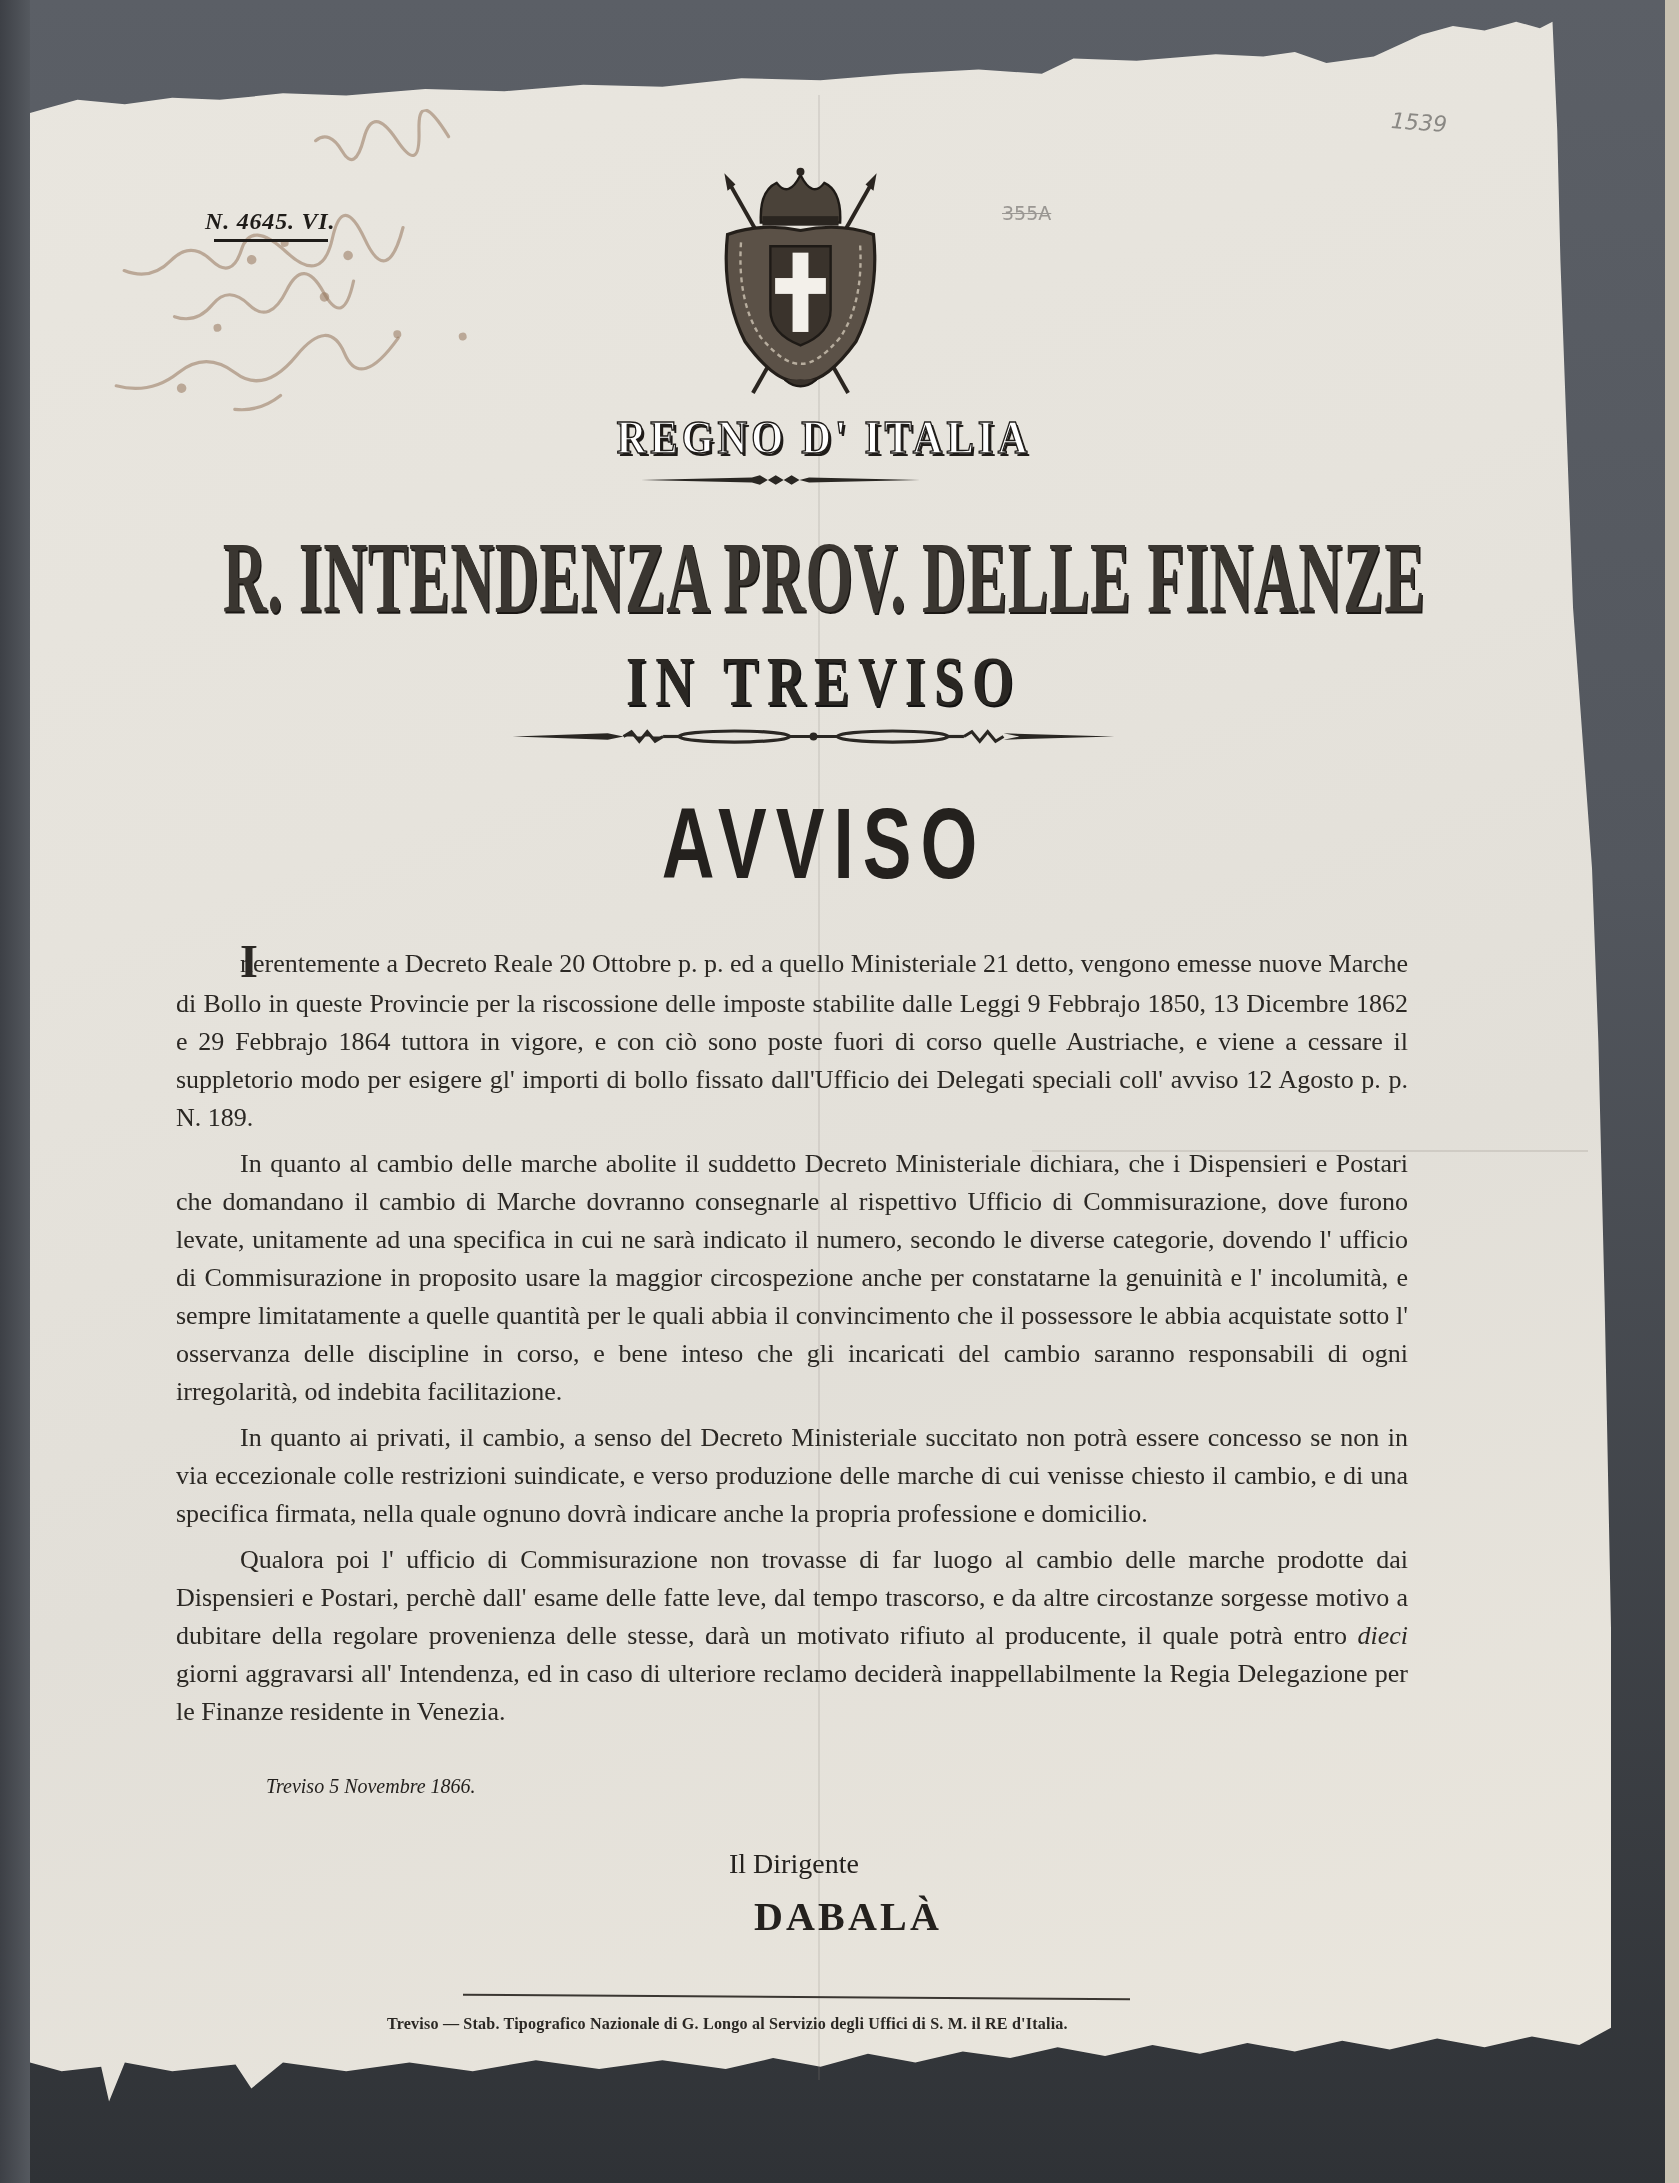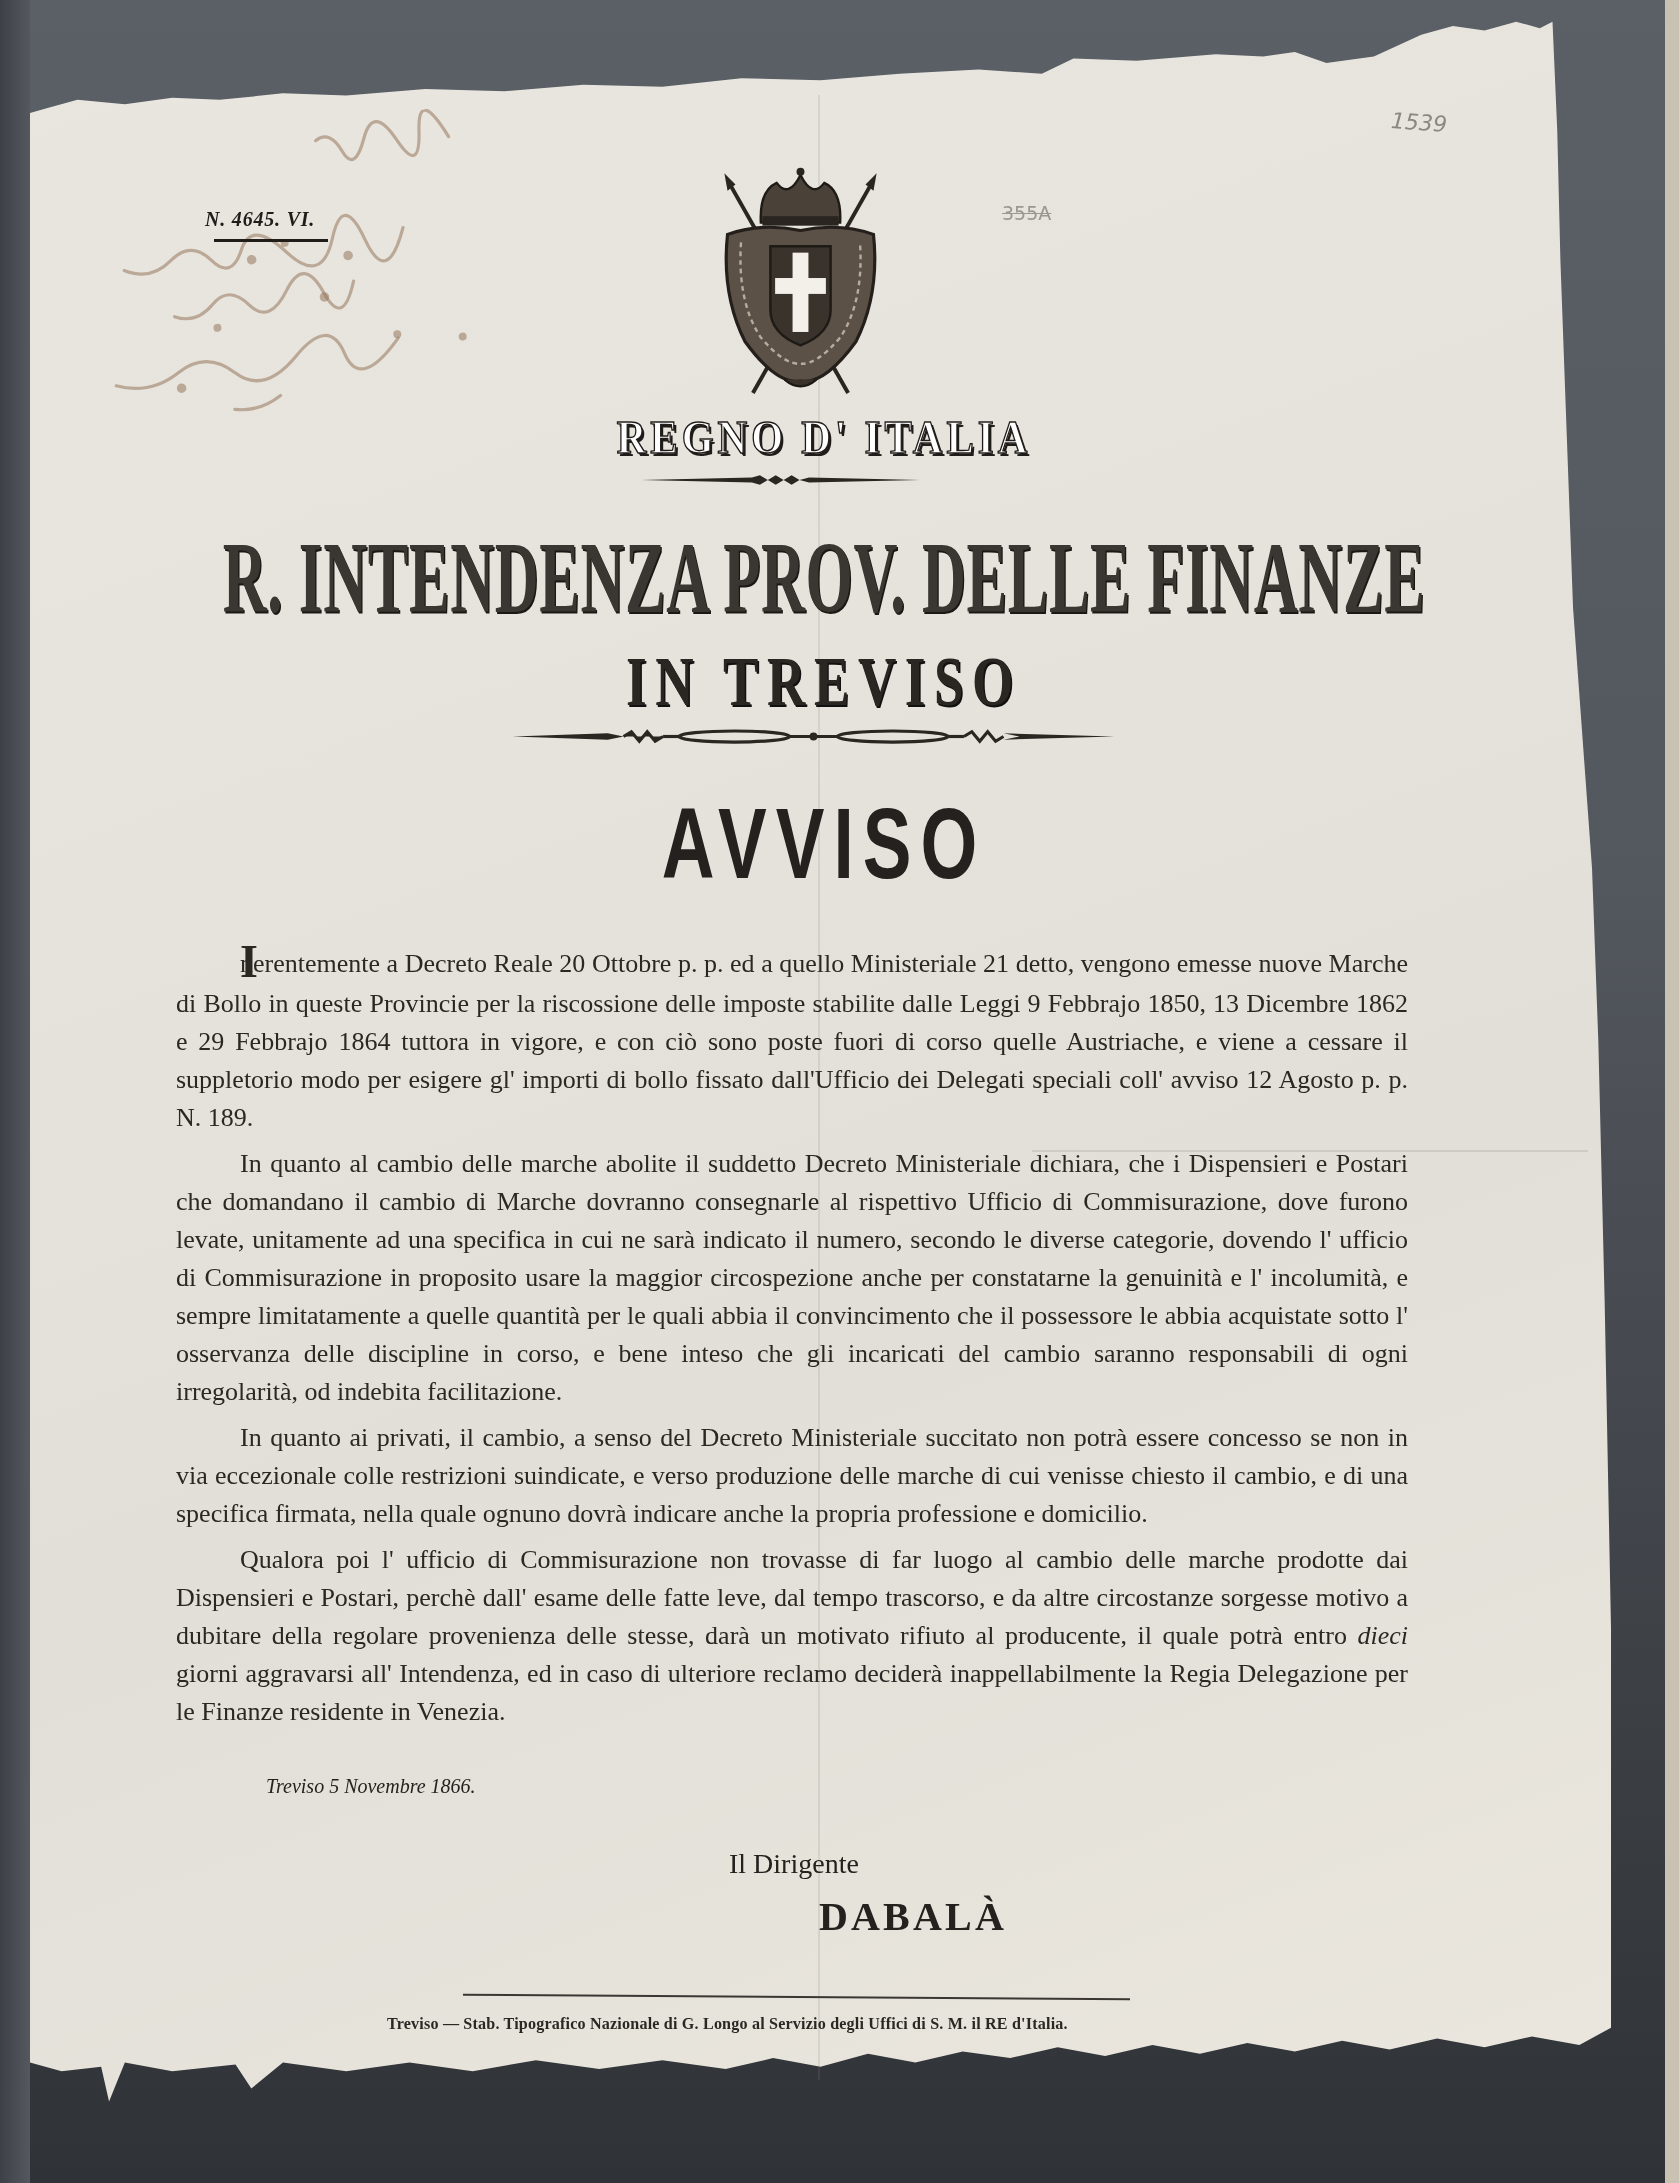--- a/index.html
+++ b/index.html
@@ -39,21 +39,21 @@
     background: rgba(140,135,125,0.18);
   }
   .fold-h {
     position: absolute; left: 1032px; top: 1150px; width: 556px; height: 1.6px;
     background: rgba(150,145,135,0.25);
   }
 
   .protocol {
     position: absolute; left: 205px; top: 208px;
     font-family: "Liberation Serif", serif; font-weight: bold; font-style: italic;
-    font-size: 20px; letter-spacing: 0.8px; color: #1f1c19;
+    font-size: 24px; letter-spacing: 0.8px; color: #1f1c19;
   }
   .protocol-rule {
     position: absolute; left: 214px; top: 239px; width: 114px; height: 3.2px; background: #1f1c19;
   }
   .handwriting {
     position: absolute; left: 79px; top: 135px; width: 476px; height: 254px;
     font-family: "DejaVu Serif", serif; font-style: italic; color: rgba(150,120,95,0.55);
     transform: rotate(-12deg); font-size: 32px; line-height: 54px; pointer-events: none;
   }
   .pencil-top {
@@ -112,21 +112,21 @@
 
   .date {
     position: absolute; left: 266px; top: 1775px; font-family: "Liberation Serif", serif;
     font-style: italic; font-size: 20px; color: #24211e;
   }
   .role {
     position: absolute; left: 729px; top: 1848px; width: 238px; 
     font-family: "Liberation Serif", serif; font-size: 28px; color: #24211e;
   }
   .signature {
-    position: absolute; left: 689px; top: 1893px; width: 318px; text-align: right;
+    position: absolute; left: 689px; top: 1893px; width: 318px; text-align: center;
     font-family: "Liberation Serif", serif; font-weight: bold; font-size: 40px; letter-spacing: 3.2px;
     color: #24211e;
   }
   .printer-rule {
     position: absolute; left: 463px; top: 1996px; width: 667px; height: 2.4px;
     background: #3a3631; transform: rotate(0.4deg);
   }
   .printer {
     position: absolute; left: 387px; top: 2013px; width: 873px;
     font-family: "Liberation Serif", serif; font-size: 17.5px; font-weight: bold;

